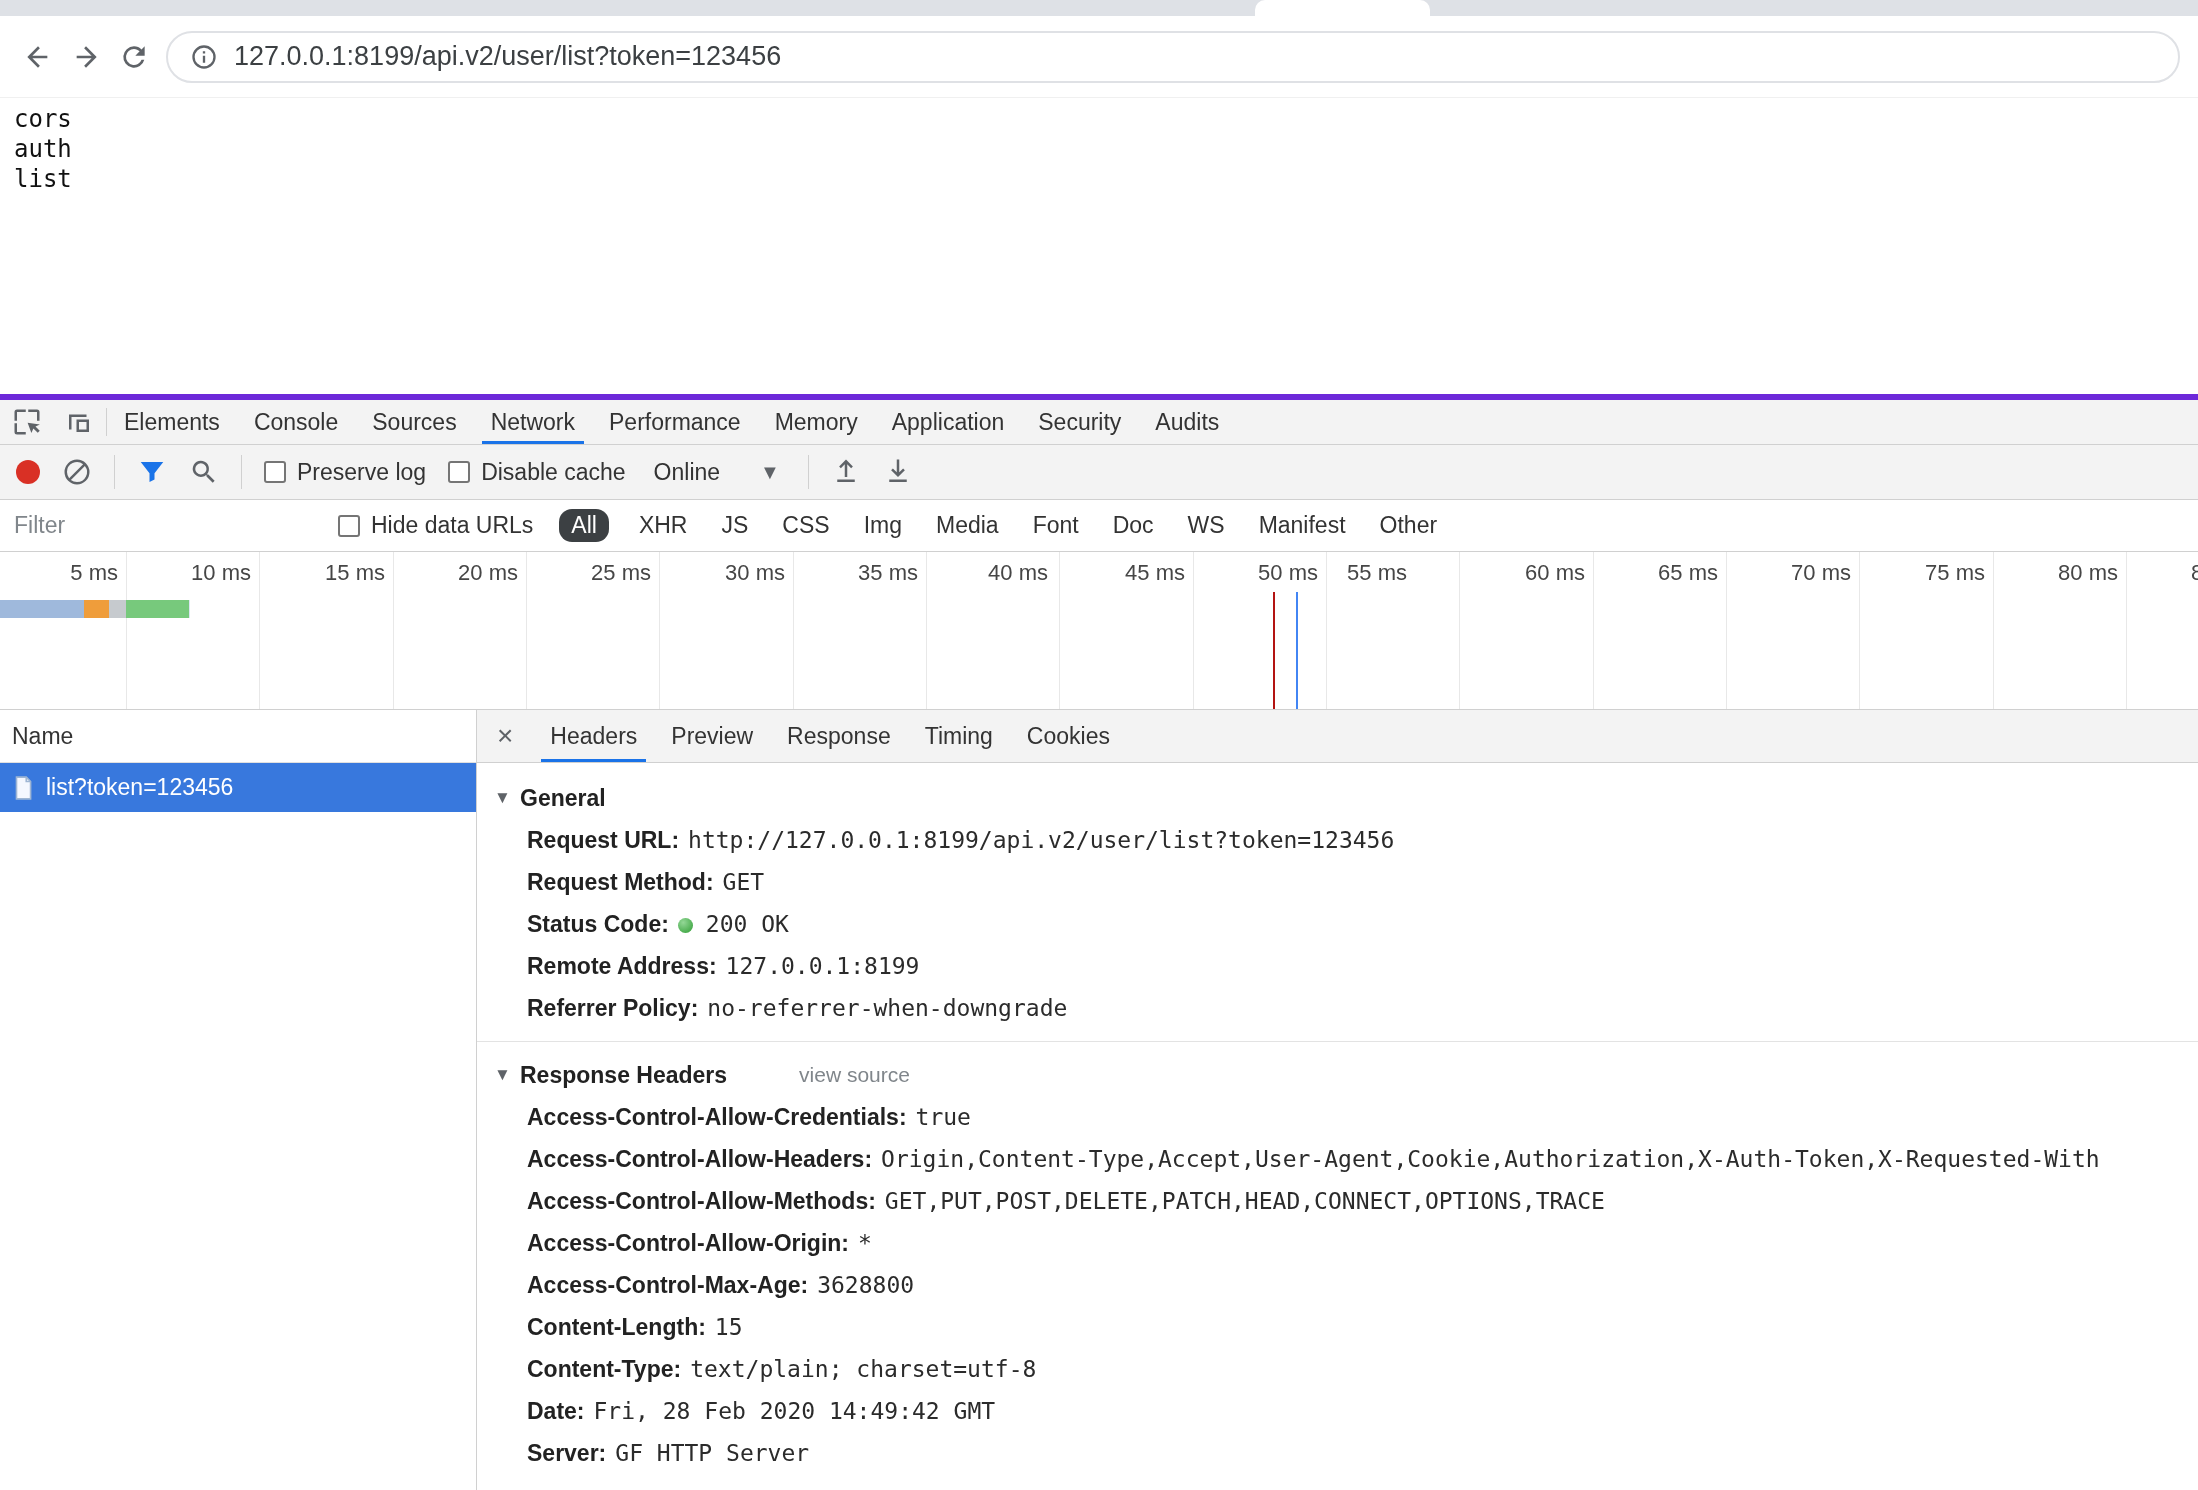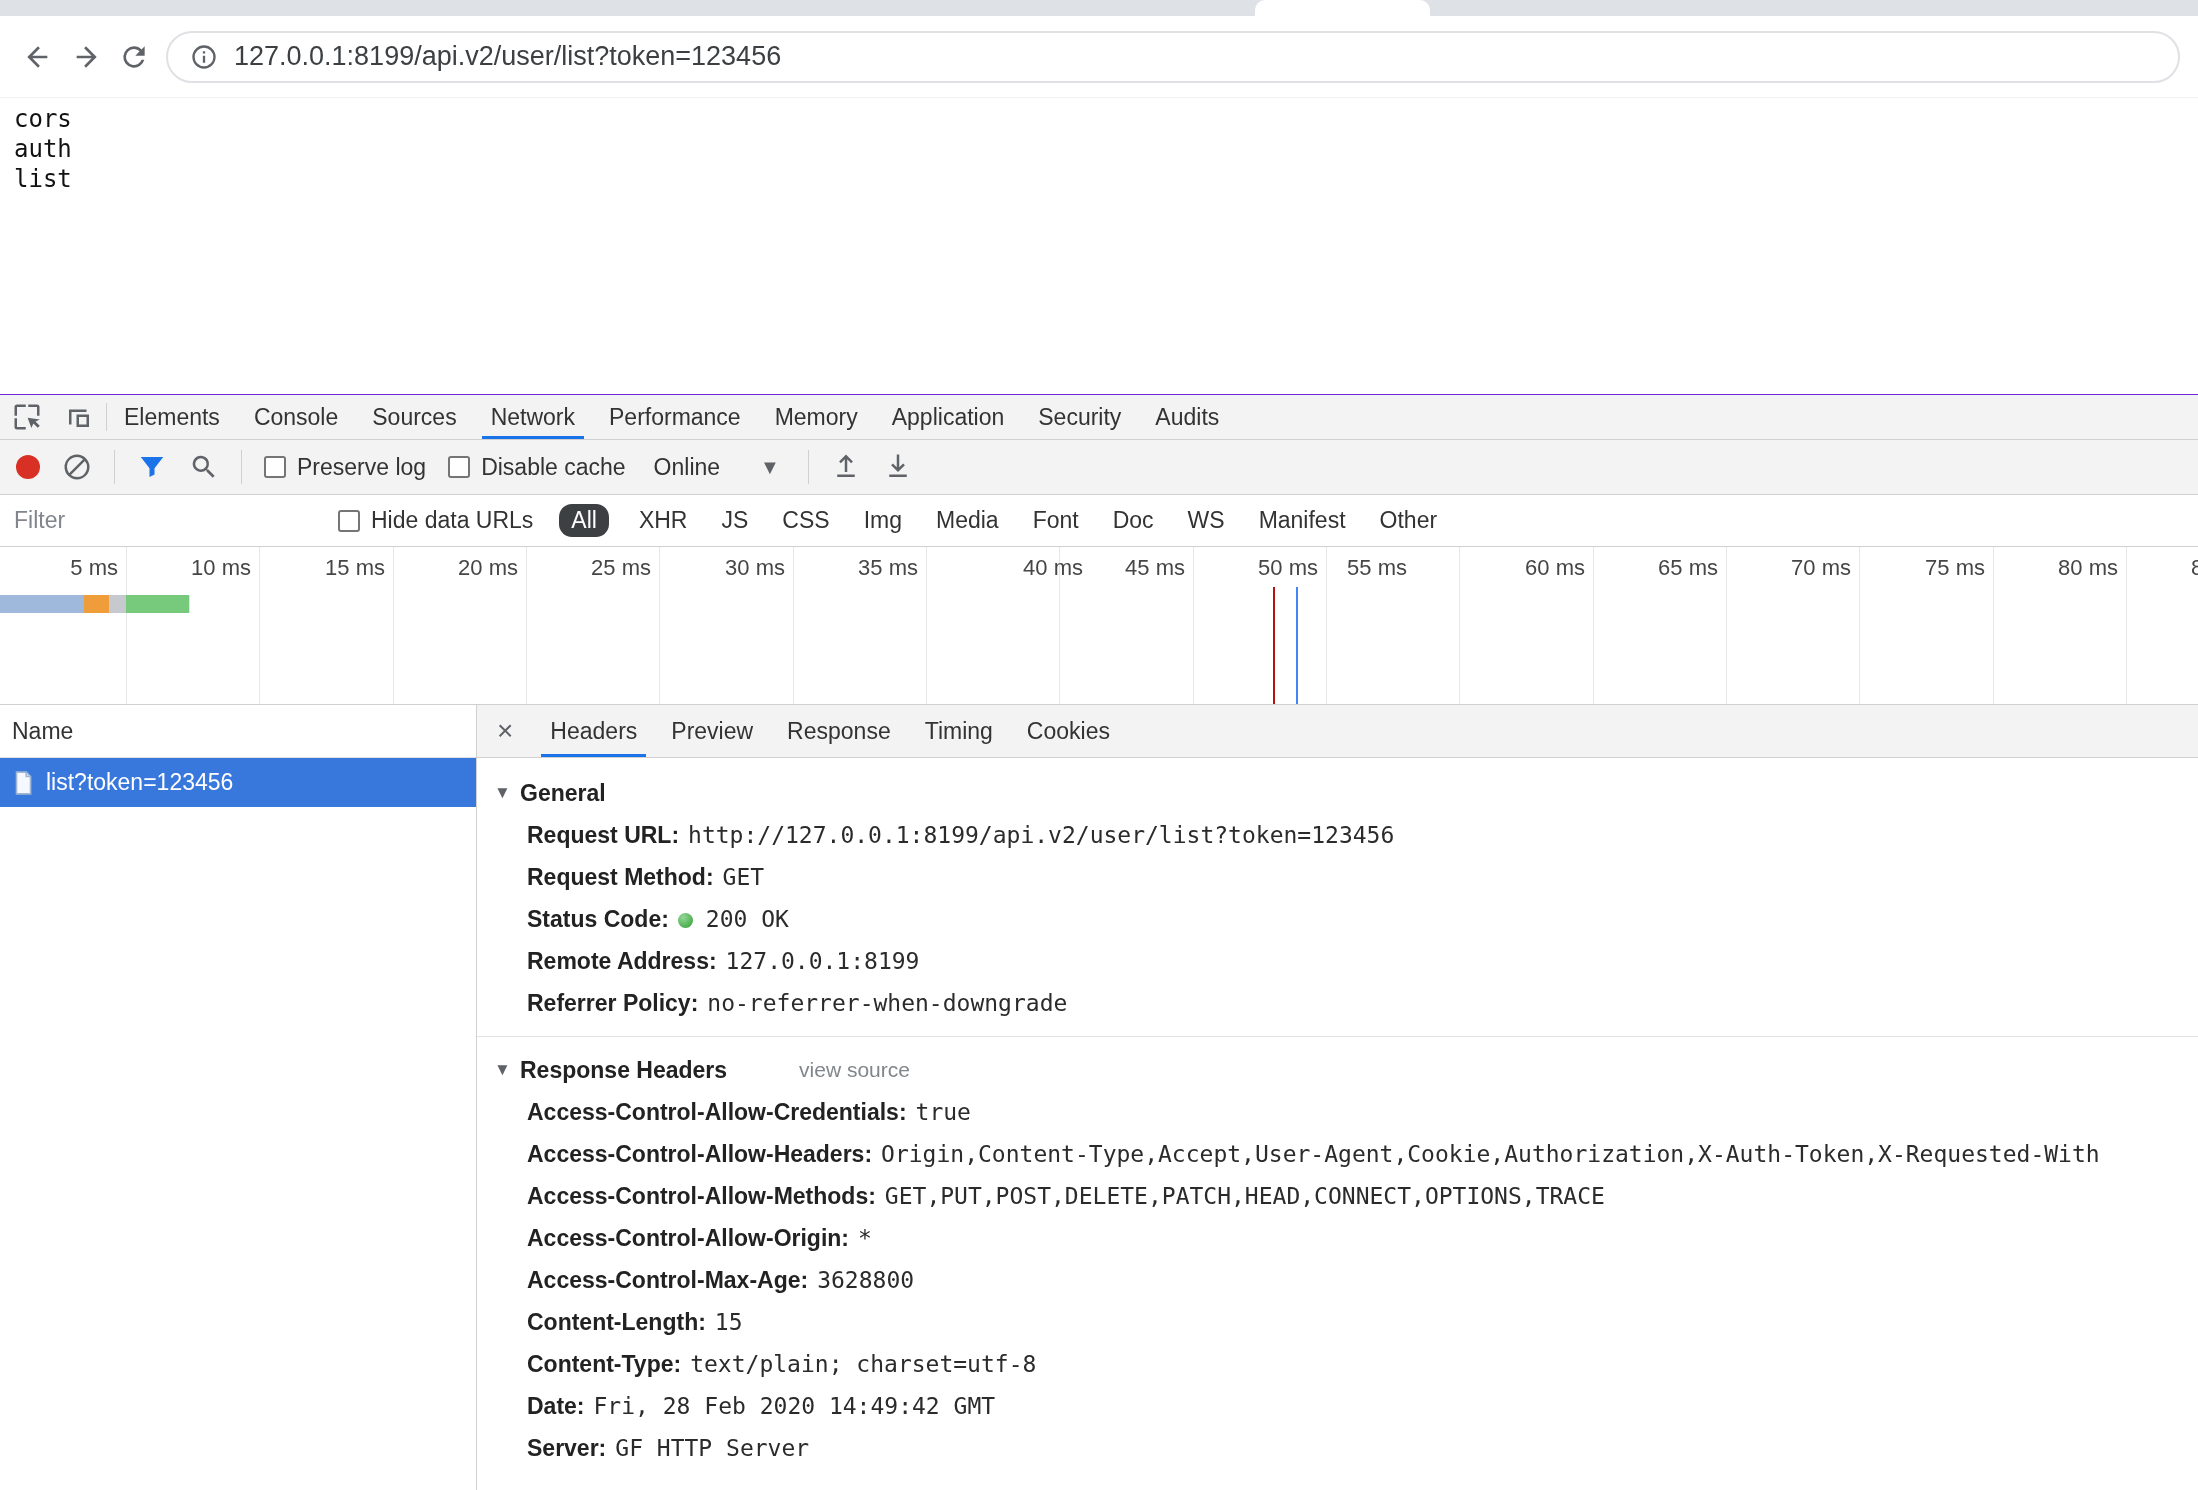--- a/index.html
+++ b/index.html
@@ -13,21 +13,21 @@
   .active-tab-edge { position:absolute; left:1255px; width:175px; top:0; bottom:0; background:#fff; border-radius:10px 10px 0 0; }
   .toolbar { height:82px; display:flex; align-items:center; padding:0 14px; background:#fff; border-bottom:1px solid #f0f0f0; }
   .navbtn { width:48px; height:48px; display:flex; align-items:center; justify-content:center; border-radius:50%; flex:0 0 auto; }
   .navbtn svg { width:32px; height:32px; fill:#5f6368; }
   .omnibox { flex:1; height:52px; border:2px solid #dfe1e5; border-radius:28px; display:flex; align-items:center; padding:0 22px; gap:16px; background:#fff; margin-left:8px; margin-right:4px; min-width:0; }
   .omnibox svg { width:28px; height:28px; fill:#5f6368; flex:0 0 auto; }
   .url { font-size:27px; color:#3c4043; white-space:nowrap; overflow:hidden; }
   
   .page { height:296px; padding:6px 14px; font-family:"DejaVu Sans Mono",monospace; font-size:24px; line-height:30px; color:#111; background:#fff; }
   
-  .devtools { height:1096px; border-top:1px solid #6d28d9; background:#fca5a5; display:flex; flex-direction:column; }
+  .devtools { height:1096px; border-top:6px solid #6d28d9; background:#fca5a5; display:flex; flex-direction:column; }
   .dt-tabbar { height:45px; flex:0 0 45px; background:#f3f3f3; border-bottom:1px solid #d0d0d0; display:flex; align-items:stretch; }
   .dt-icons { display:flex; align-items:center; padding:0 12px; gap:22px; }
   .dt-icons svg { width:30px; height:30px; fill:#5f6368; }
   .vsep { width:1px; background:#d0d0d0; margin:8px 0; flex:0 0 1px; }
   .dt-tab { display:flex; align-items:center; padding:0 17px; font-size:23px; color:#333; position:relative; cursor:default; }
   .dt-tab.selected::after { content:""; position:absolute; left:8px; right:8px; bottom:0; height:3px; background:#1a73e8; }
   .net-toolbar { height:55px; flex:0 0 55px; background:#f3f3f3; border-bottom:1px solid #d0d0d0; display:flex; align-items:center; padding:0 16px; gap:22px; font-size:23px; color:#333; }
   .net-toolbar svg { width:30px; height:30px; }
   .record-dot { width:24px; height:24px; border-radius:50%; background:#d93025; flex:0 0 auto; }
   .checkbox { width:22px; height:22px; border:2px solid #757575; border-radius:3px; background:#fff; flex:0 0 auto; }
@@ -218,21 +218,21 @@
       <i class="grid" style="left:1859px"></i>
       <i class="grid" style="left:1993px"></i>
       <i class="grid" style="left:2126px"></i>
       <span class="tick" style="left:-2px">5 ms</span>
       <span class="tick" style="left:131px">10 ms</span>
       <span class="tick" style="left:265px">15 ms</span>
       <span class="tick" style="left:398px">20 ms</span>
       <span class="tick" style="left:531px">25 ms</span>
       <span class="tick" style="left:665px">30 ms</span>
       <span class="tick" style="left:798px">35 ms</span>
-      <span class="tick" style="left:963px">40 ms</span>
+      <span class="tick" style="left:928px">40 ms</span>
       <span class="tick" style="left:1065px">45 ms</span>
       <span class="tick" style="left:1198px">50 ms</span>
       <span class="tick" style="left:1287px">55 ms</span>
       <span class="tick" style="left:1465px">60 ms</span>
       <span class="tick" style="left:1598px">65 ms</span>
       <span class="tick" style="left:1731px">70 ms</span>
       <span class="tick" style="left:1865px">75 ms</span>
       <span class="tick" style="left:1998px">80 ms</span>
       <span class="tick" style="left:2131px">85 ms</span>
       <div class="overview">

